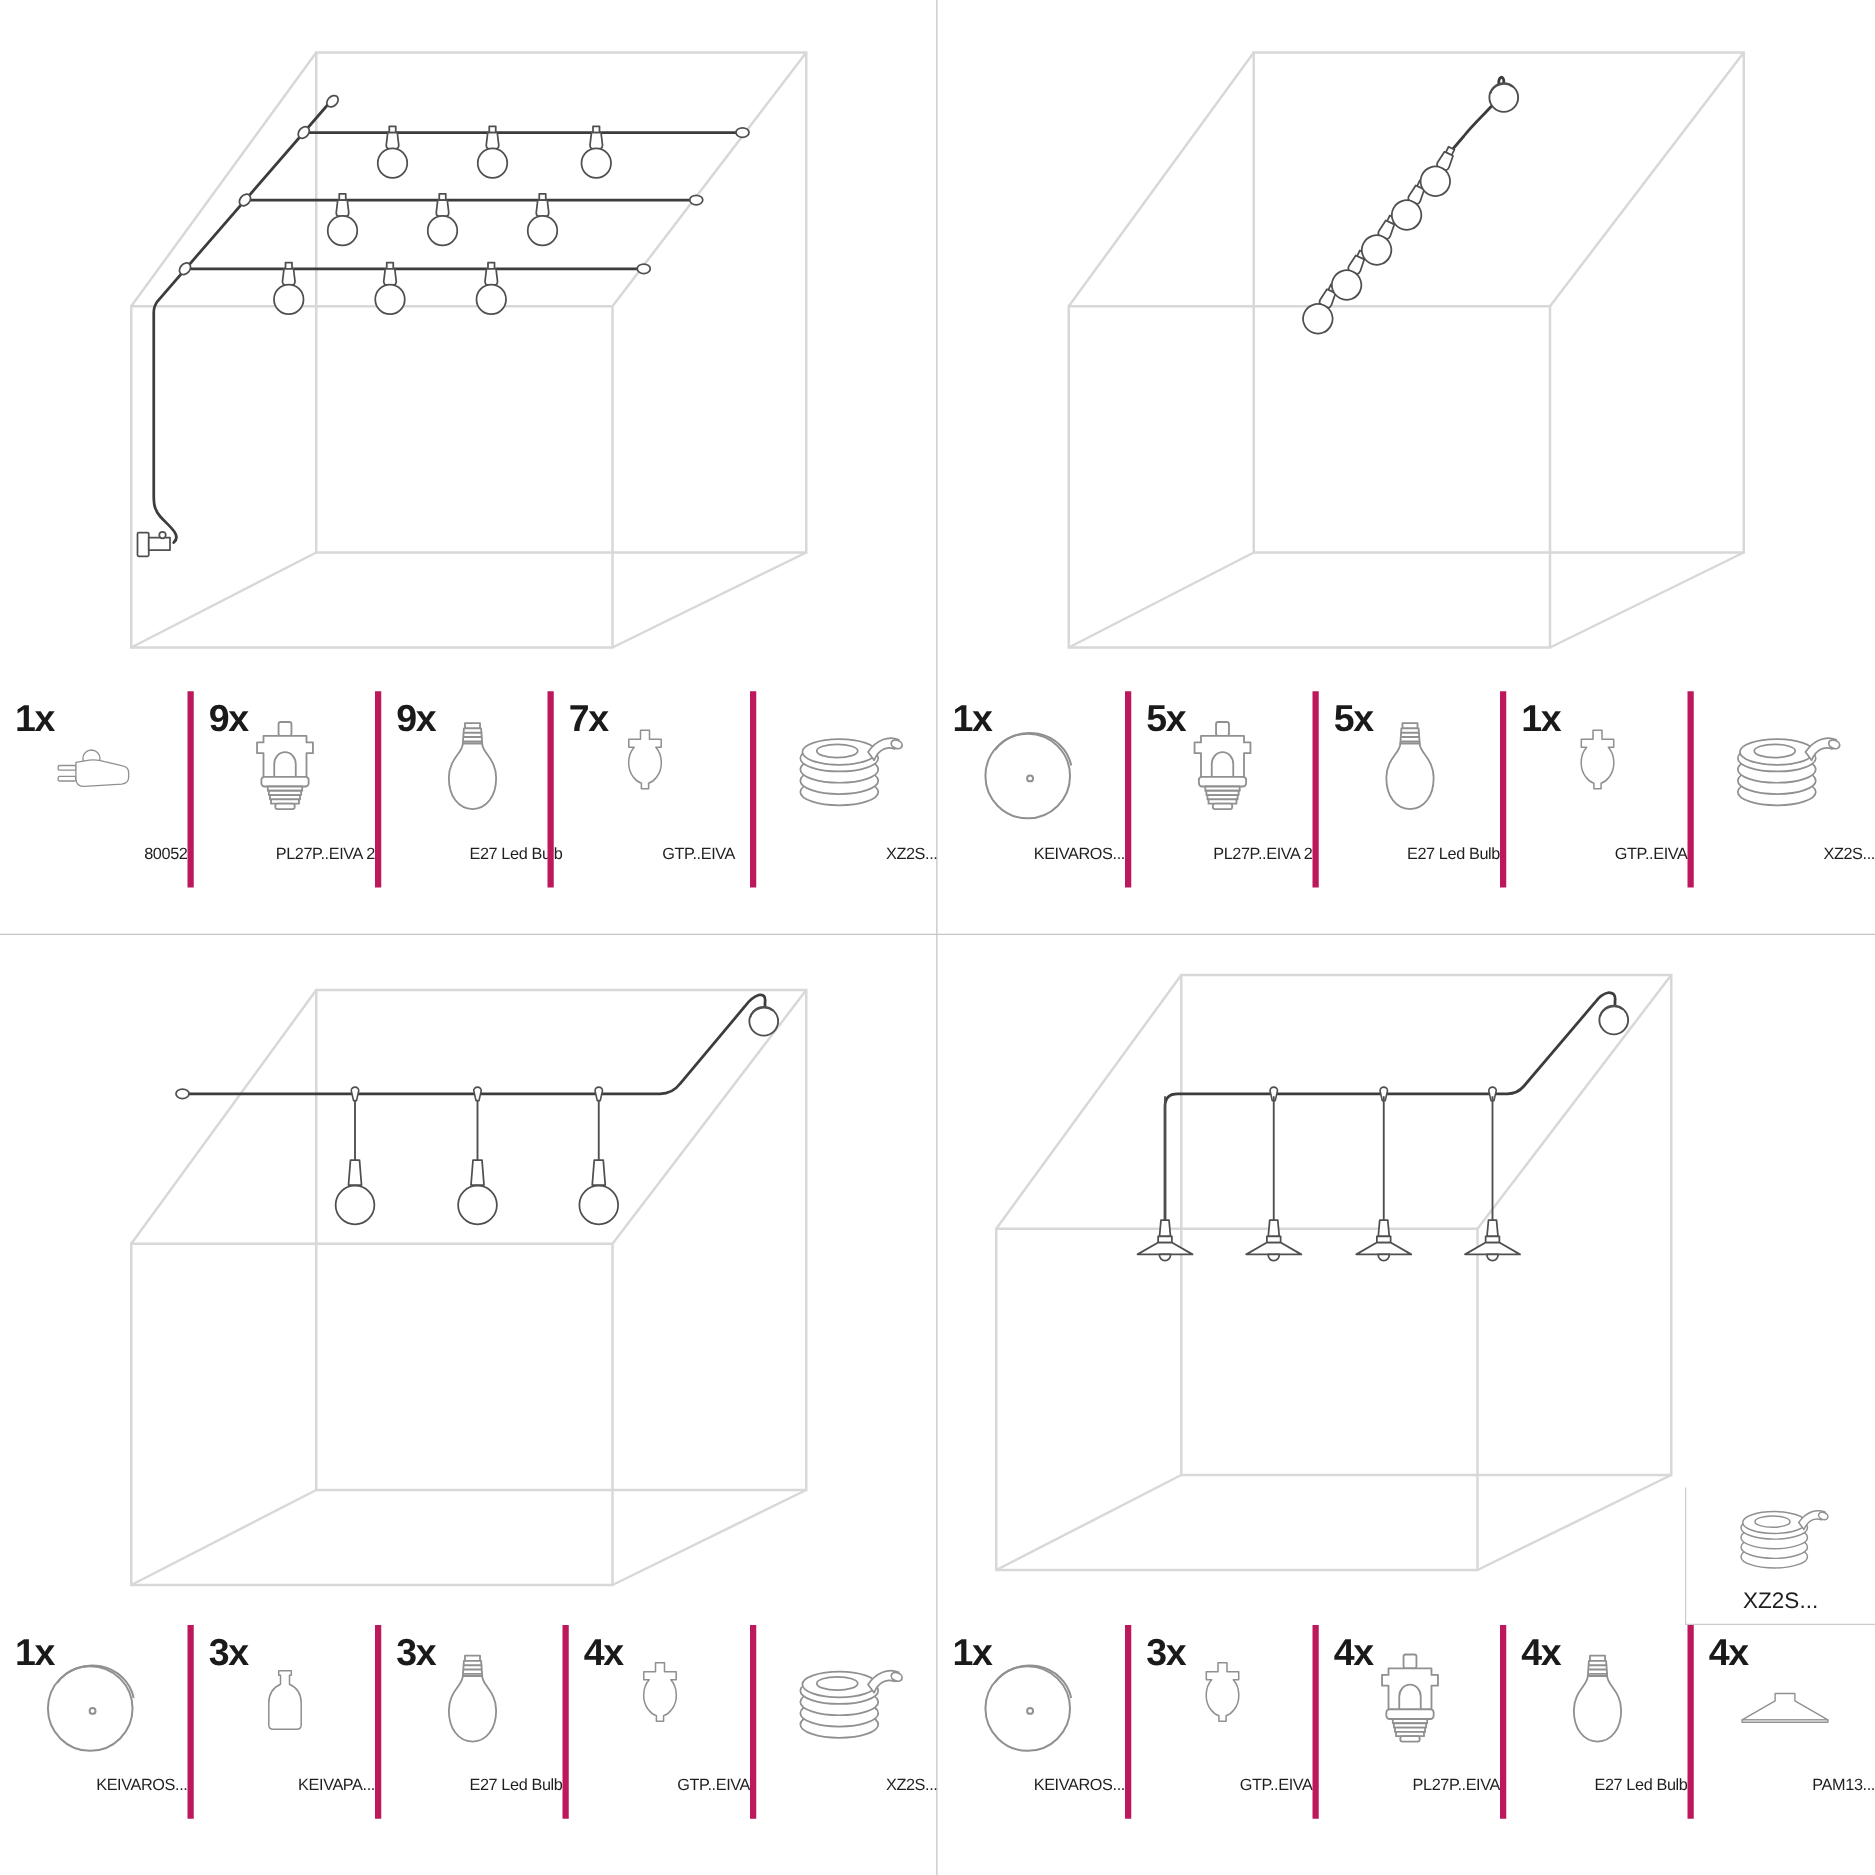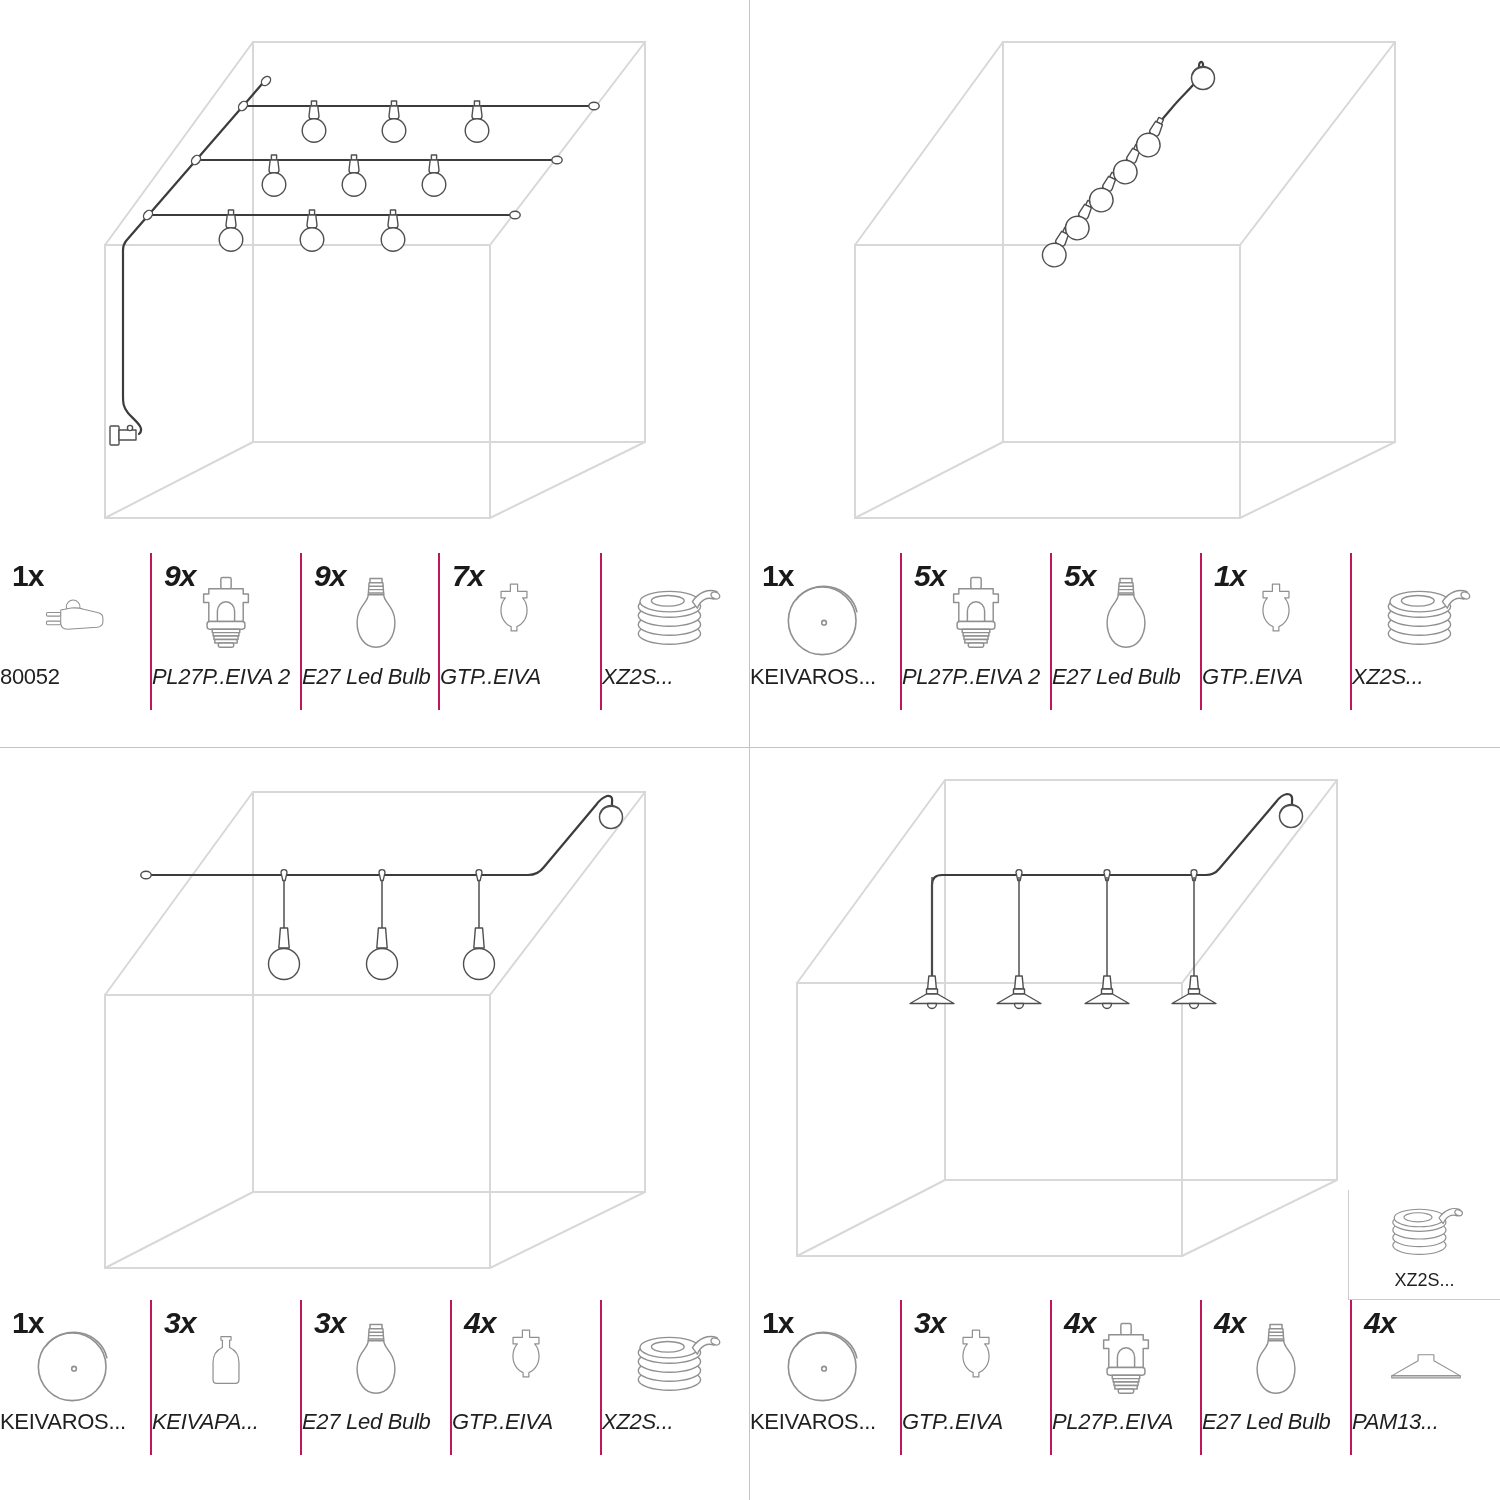--- a/index.html
+++ b/index.html
@@ -6,24 +6,24 @@
   .canvas{position:relative;width:1500px;height:1500px;background:#fff;overflow:hidden;
           font-family:"Liberation Sans", sans-serif;color:#1a1a1a;}
   .divider-v{position:absolute;left:749px;top:0;width:1px;height:1500px;background:#c4c4c4;}
   .divider-h{position:absolute;left:0;top:747px;width:1500px;height:1px;background:#c4c4c4;}
   .quadrant{position:absolute;width:750px;height:750px;}
   #q0{left:0;top:0}#q1{left:750px;top:0}#q2{left:0;top:750px}#q3{left:750px;top:750px}
   .diagram{position:absolute;left:0;top:0;pointer-events:none;}
   .cell{position:absolute;height:157px;width:150px;box-sizing:border-box;}
   .q-top .cell{top:553px;}
   .q-bot .cell{top:550px;height:155px;}
-  .cell.bl{border-left:2px solid #be185d;font-style:italic;}
+  .cell.bl{border-left:5px solid #be185d;}
   .cell .qty{position:absolute;top:6px;left:12px;font-size:30px;font-weight:700;letter-spacing:-1px;color:#1a1a1a;}
   .cell .ic{position:absolute;left:0;right:0;top:14px;bottom:42px;display:flex;align-items:center;justify-content:center;}
-  .cell .code{position:absolute;bottom:20px;left:0;width:100%;text-align:left;font-size:22px;letter-spacing:-0.3px;color:#1f1f1f;white-space:nowrap;}
+  .cell .code{position:absolute;bottom:20px;left:0;width:100%;text-align:right;font-size:13px;letter-spacing:-0.3px;color:#1f1f1f;white-space:nowrap;}
   .xcell{position:absolute;left:598px;top:440px;width:152px;height:110px;box-sizing:border-box;
          border-left:1px solid #cccccc;border-bottom:1px solid #cccccc;}
   .xcell .ic{position:absolute;left:0;right:0;top:6px;bottom:32px;display:flex;align-items:center;justify-content:center;}
   .xcell .code{position:absolute;bottom:8px;left:0;width:100%;text-align:center;font-size:18px;color:#1f1f1f;}
   svg{display:block}
 </style>
 </head>
 <body>
 
 <div class="canvas">

